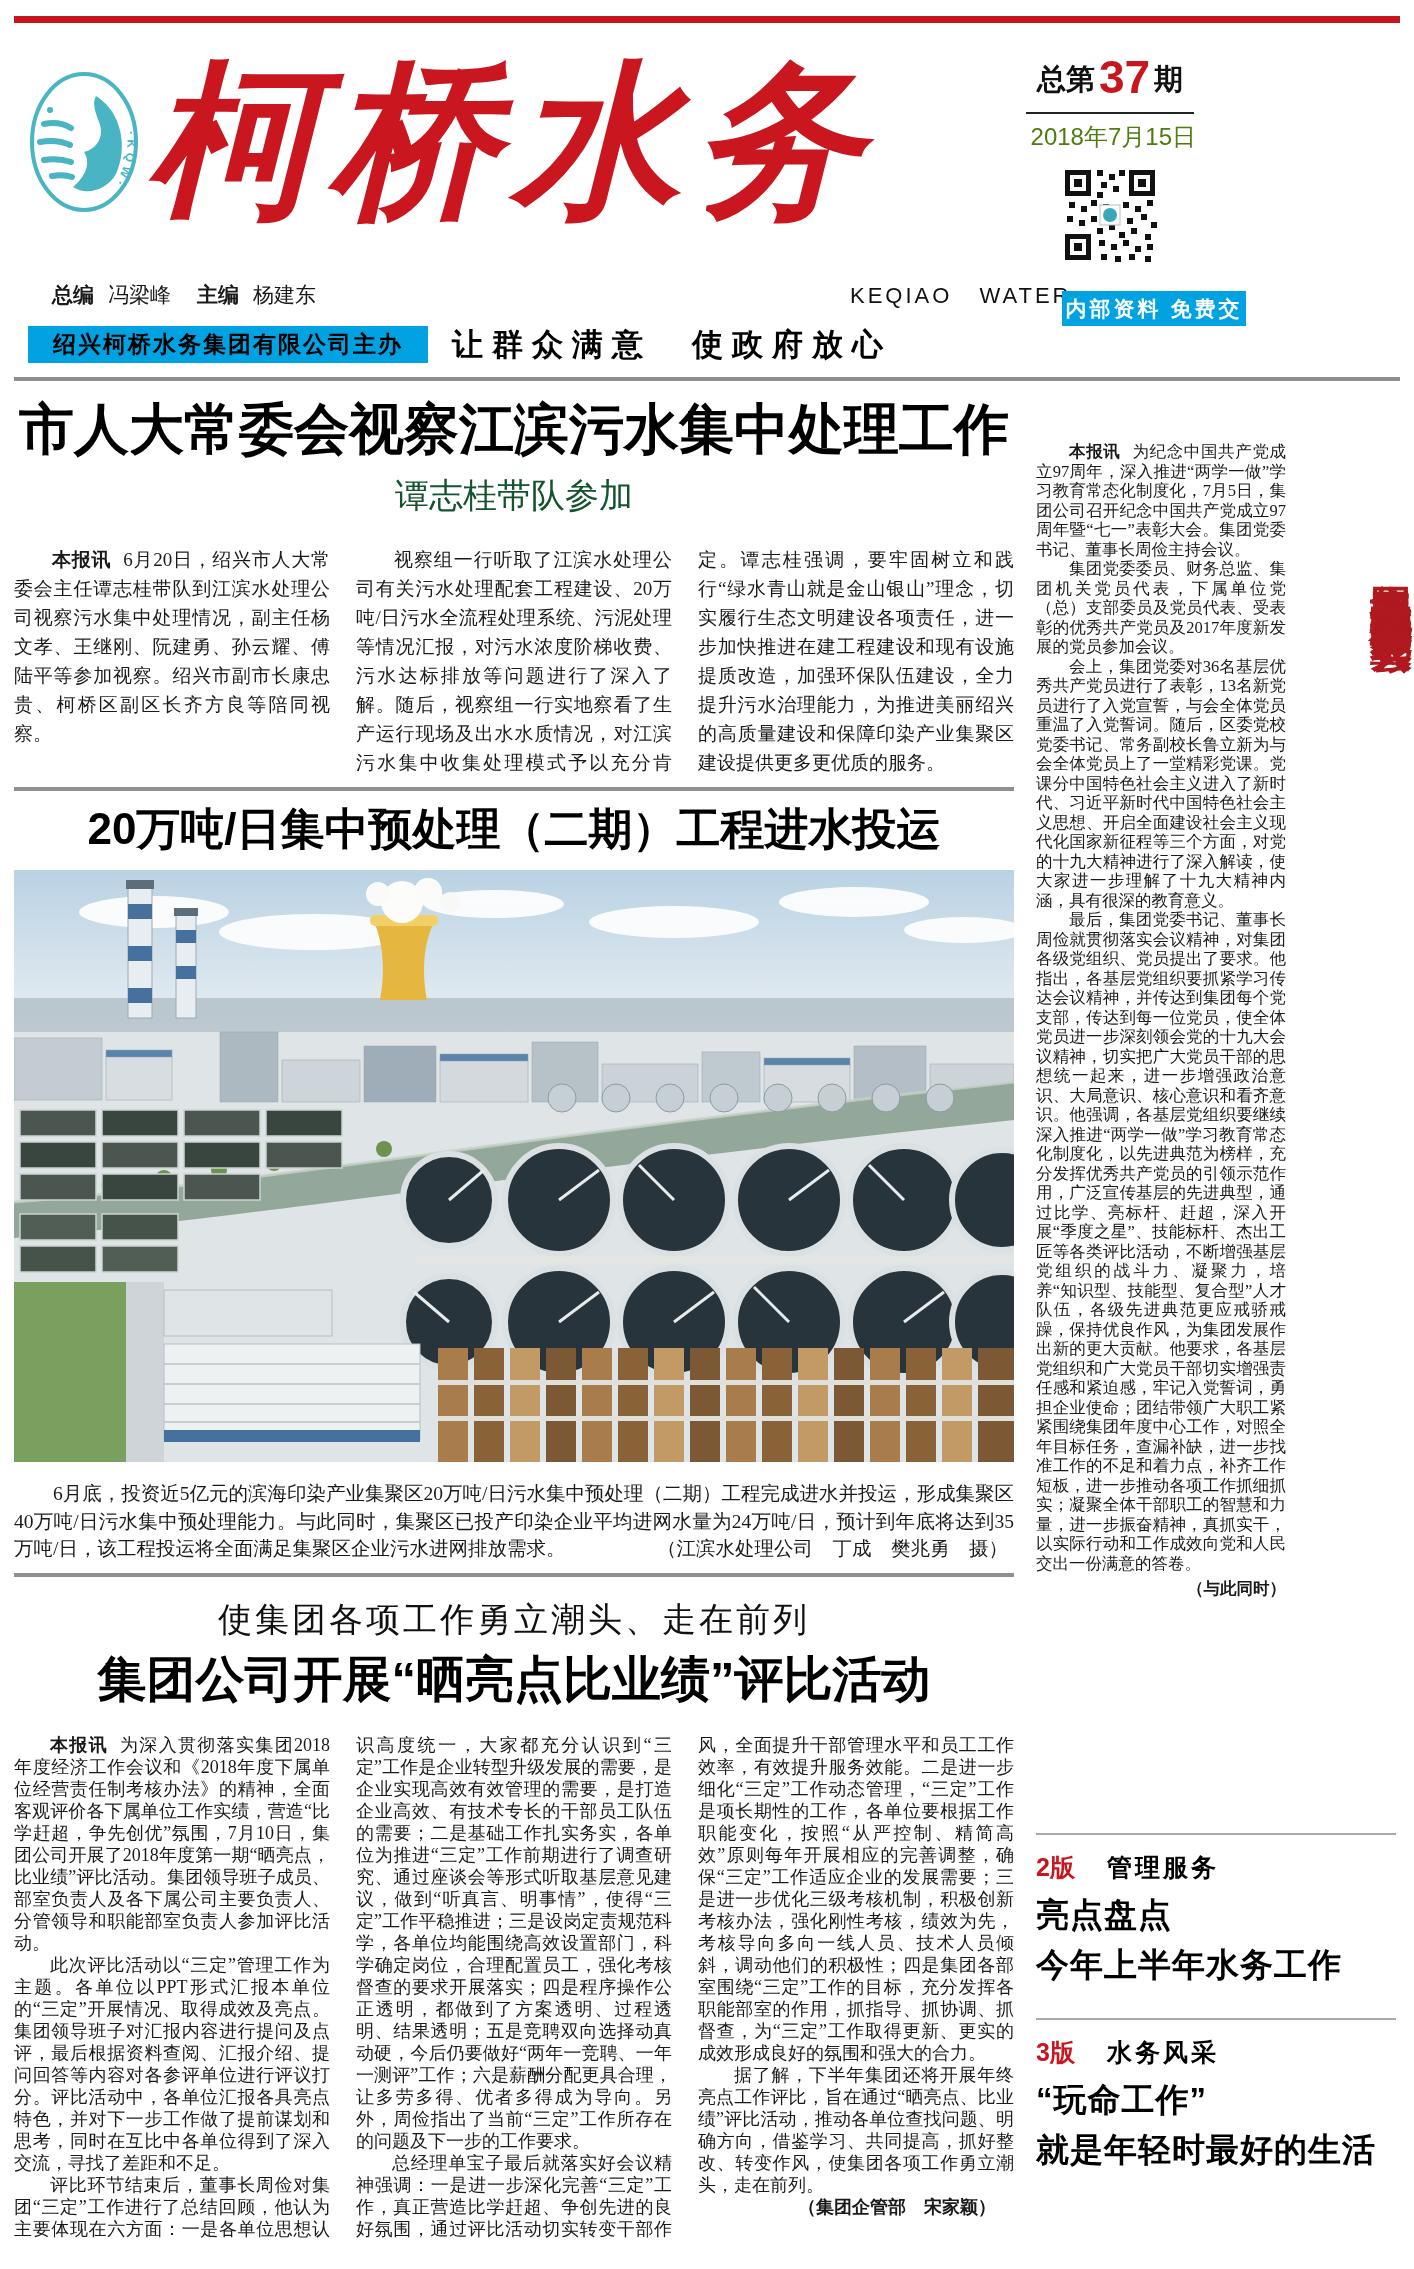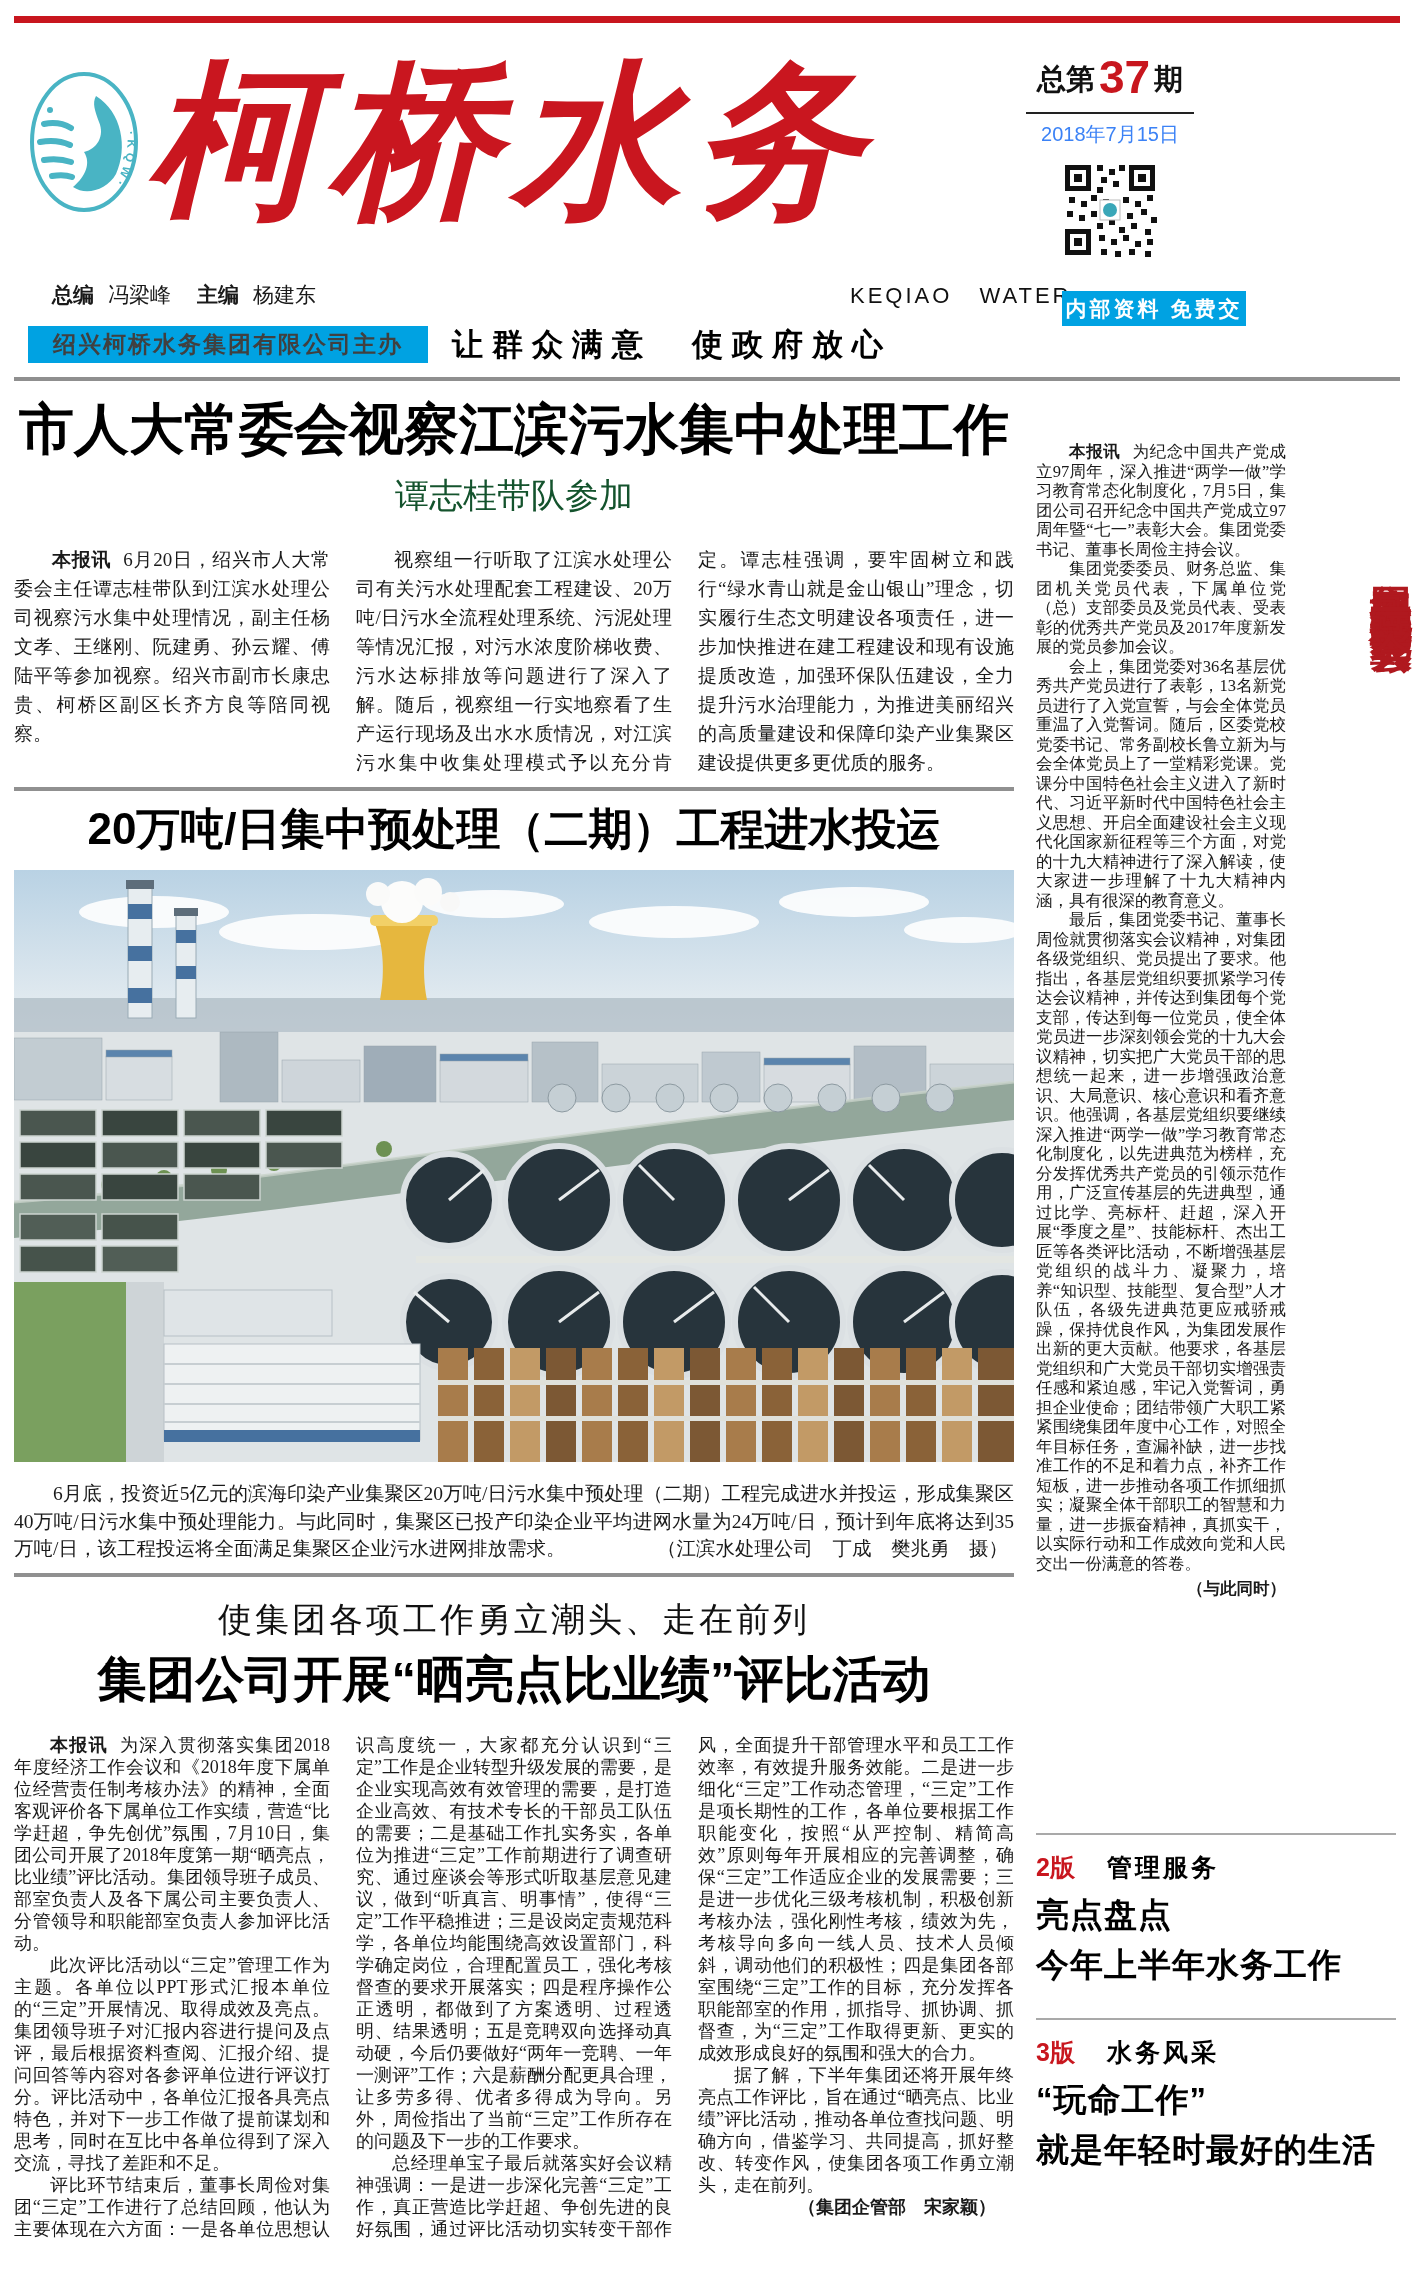--- a/index.html
+++ b/index.html
@@ -9,32 +9,32 @@
   
   .top-rule{position:absolute;left:14px;top:16px;width:1386px;height:7px;background:#c8161e;}
   .logo{position:absolute;left:26px;top:66px;width:112px;height:152px;}
   .brand{position:absolute;left:148px;top:18px;width:700px;height:248px;line-height:248px;
          text-align:center;font-size:168px;font-weight:bold;font-style:italic;
          color:#c9161f;letter-spacing:14px;white-space:nowrap;}
   .issue{position:absolute;left:1024px;top:50px;width:172px;text-align:center;}
   .issue-line{font-family:"Liberation Sans",sans-serif;font-weight:bold;font-size:29px;color:#111;}
   .issue-line .no{font-size:46px;color:#c8161e;margin:0 4px;vertical-align:-4px;}
   .issue-rule{height:2px;background:#222;margin:8px 2px 7px;}
-  .date{font-family:"Liberation Sans",sans-serif;font-size:20px;color:#3b82f6;}
+  .date{font-family:"Liberation Sans",sans-serif;font-size:24px;color:#4d7c0f;text-align:right;}
   .qr{width:98px;height:98px;margin:13px auto 0;}
   .editors{position:absolute;left:52px;top:281px;font-size:21px;white-space:nowrap;}
   .editors .elabel{font-family:"Liberation Sans",sans-serif;font-weight:bold;margin-right:14px;}
   .editors .ename{margin-right:26px;}
   .latin{position:absolute;left:850px;top:283px;font-family:"Liberation Sans",sans-serif;
          font-size:22px;letter-spacing:3px;word-spacing:18px;color:#111;}
   .badge{position:absolute;left:1062px;top:291px;width:184px;height:35px;line-height:35px;
          background:#00a2e2;color:#fff;text-align:center;font-family:"Liberation Sans",sans-serif;
          font-weight:bold;font-size:21px;letter-spacing:3px;}
   .orgbar{position:absolute;left:28px;top:326px;width:400px;height:37px;line-height:37px;
-          background:#00a2e2;color:#404040;text-align:center;font-family:"Liberation Sans",sans-serif;
+          background:#00a2e2;color:#000000;text-align:center;font-family:"Liberation Sans",sans-serif;
           font-weight:bold;font-size:23px;letter-spacing:2px;}
   .slogans{position:absolute;left:452px;top:324px;font-family:"Liberation Sans",sans-serif;
            font-weight:bold;font-size:31px;letter-spacing:9px;color:#000;white-space:nowrap;}
   .slogans .s2{margin-left:40px;}
   .gray-rule{position:absolute;left:14px;top:377px;width:1386px;height:4px;background:#8f8f8f;}
 
   
   .content{position:absolute;left:14px;top:392px;width:1386px;display:flex;gap:22px;}
   .main-col{width:1000px;flex:0 0 1000px;}
 

